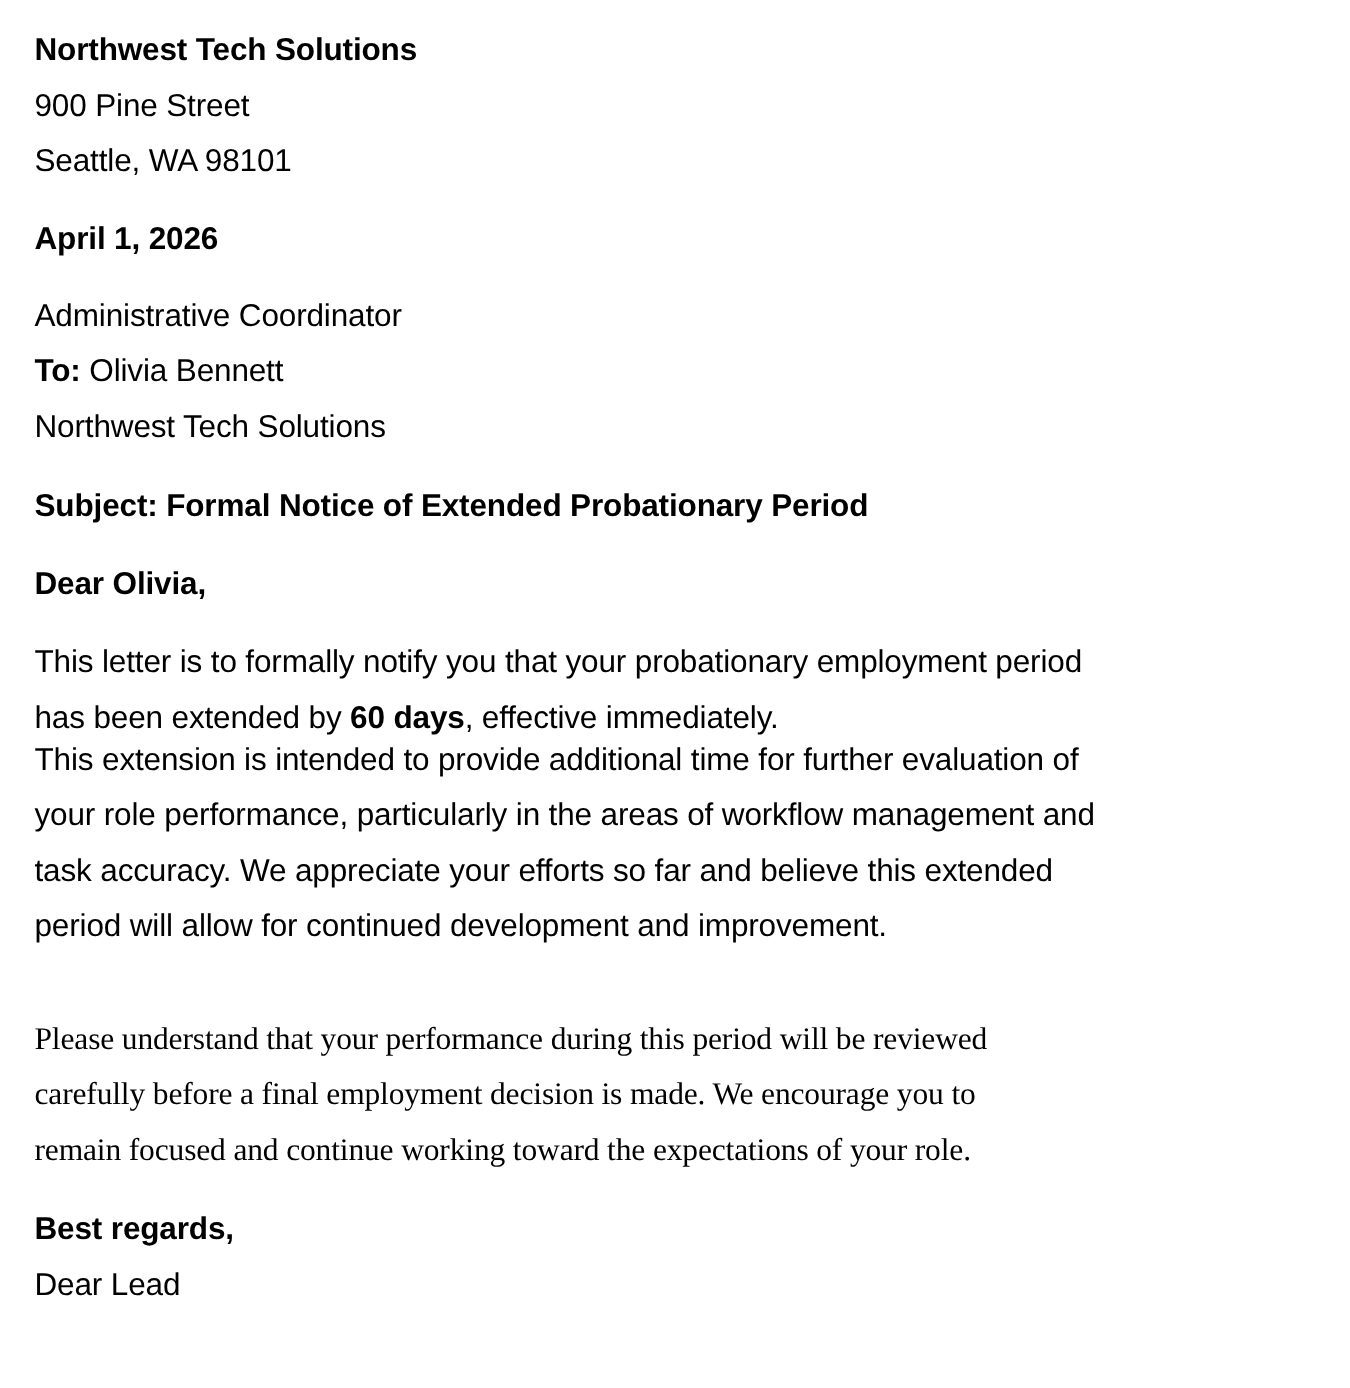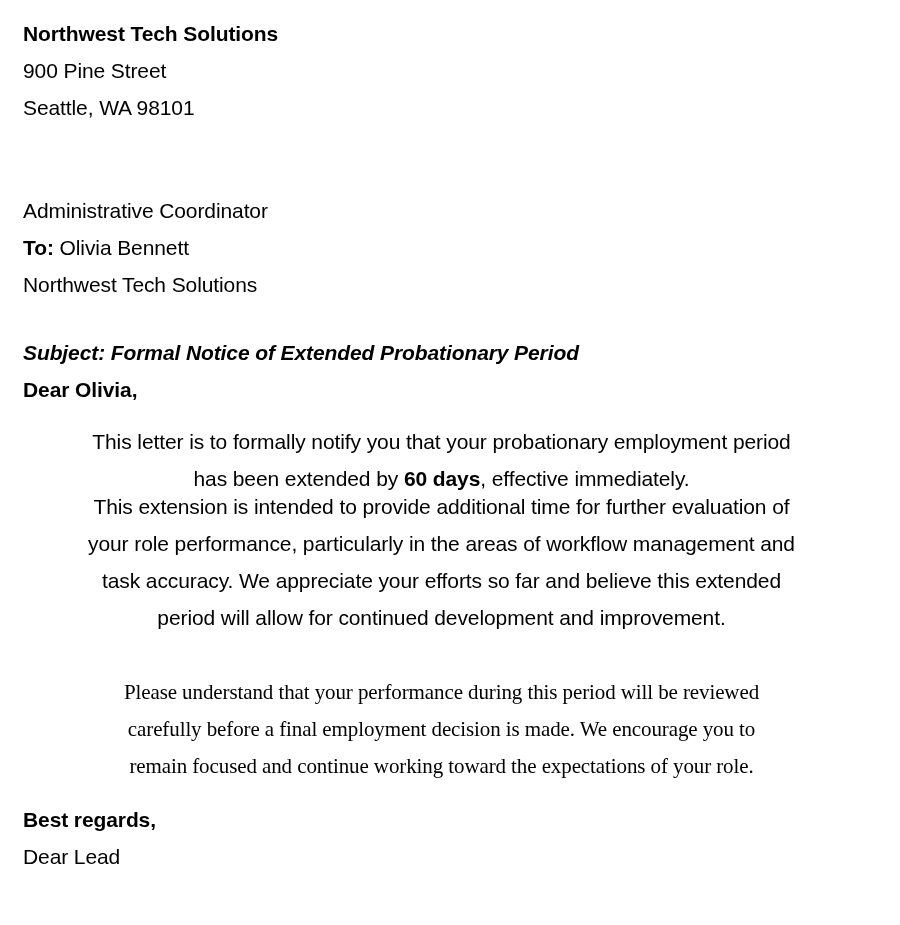--- a/index.html
+++ b/index.html
@@ -30,42 +30,44 @@
       letter-spacing: -0.1px;
     }
     .line {
       display: block;
       white-space: nowrap;
     }
     .b { font-weight: bold; }
     .para-line {
       display: block;
       white-space: nowrap;
-      text-align: center;
     }
   </style>
 </head>
 <body>
 
 <div class="page">
 
   <div class="block" style="top:15px;">
     <span class="line b">Northwest Tech Solutions</span>
     <span class="line">900 Pine Street</span>
     <span class="line">Seattle, WA 98101</span>
   </div>
 
+  <div class="block" style="top:141px;">
+    <span class="line b">April 1, 2026</span>
+  </div>
 
   <div class="block" style="top:192px;">
     <span class="line">Administrative Coordinator</span>
     <span class="line"><span class="b">To:</span> <span>Olivia Bennett</span></span>
     <span class="line">Northwest Tech Solutions</span>
   </div>
 
-  <div class="block" style="top:334px;font-style:italic;">
+  <div class="block" style="top:319px;">
     <span class="line b">Subject: Formal Notice of Extended Probationary Period</span>
   </div>
 
   <div class="block" style="top:371px;">
     <span class="line b">Dear Olivia,</span>
   </div>
 
   <div class="block" style="top:423px;">
     <span class="para-line">This letter is to formally notify you that your probationary employment period</span>
     <span class="para-line"><span>has been extended by </span><span class="b">60 days</span><span>, effective immediately.</span></span>

